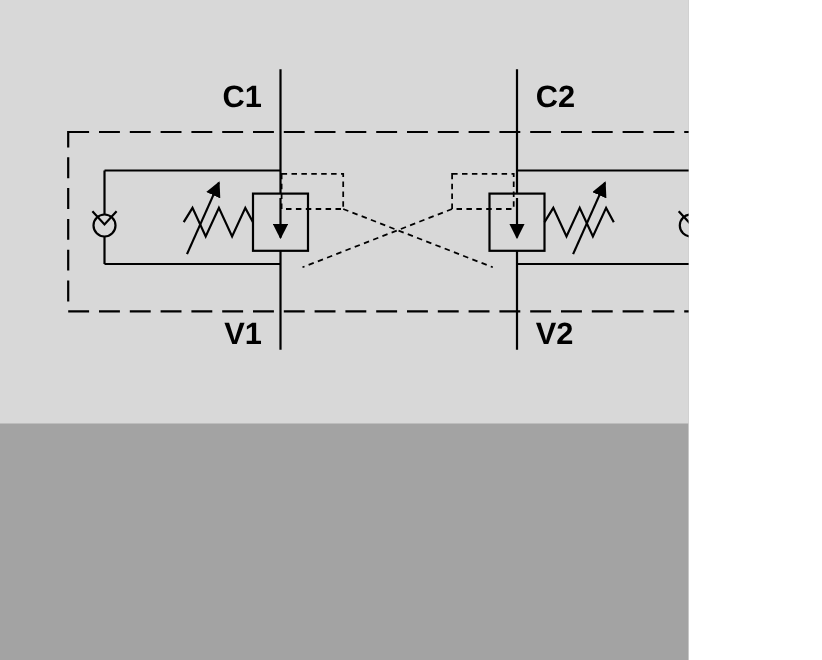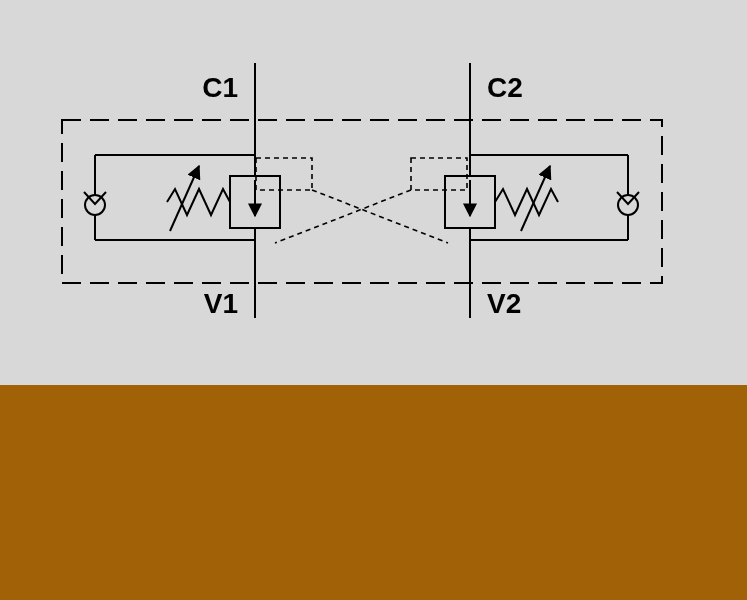--- a/index.html
+++ b/index.html
@@ -3,23 +3,23 @@
 <meta charset="utf-8">
 <style>
   html, body {
     margin: 0;
     padding: 0;
     background: #ffffff;
     font-family: "Liberation Sans", sans-serif;
   }
   .page {
     position: relative;
-    width: 747px;
+    width: 626px;
     height: 600px;
-    background: #a16207;
+    background: #a3a3a3;
     overflow: hidden;
   }
   svg { display: block; }
   .port-label {
     font-family: "Liberation Sans", sans-serif;
     font-weight: bold;
     font-size: 28px;
     fill: #000000;
     stroke: none;
   }

